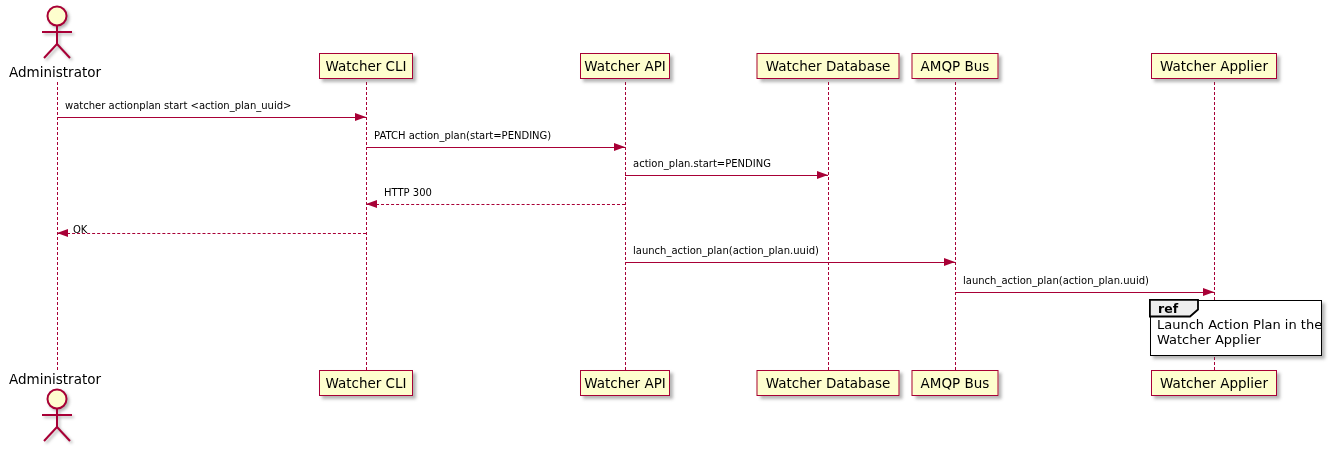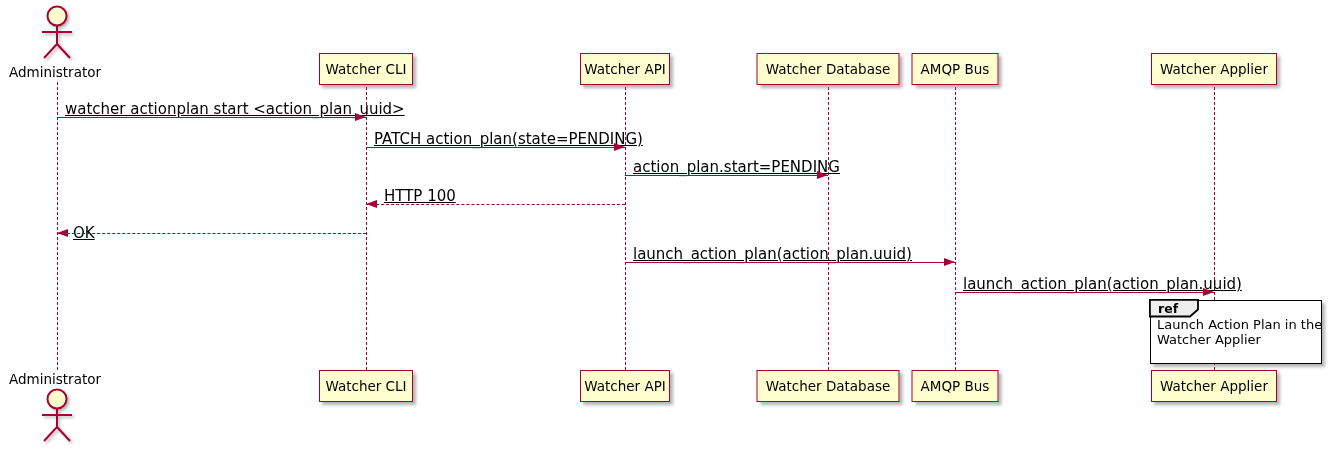--- a/index.html
+++ b/index.html
@@ -2,40 +2,40 @@
 <html><head>
 <meta charset="utf-8">
 <style>
   html,body { margin:0; padding:0; background:#ffffff; }
   body { font-family:"DejaVu Sans", sans-serif; color:#000; }
   .canvas { position:relative; width:1330px; height:456px; background:#fff; overflow:hidden; }
 
   .lifeline { position:absolute; top:82px; height:288px; width:0; border-left:1.2px dashed #A80036; }
 
   .pbox {
-    position:absolute; height:32px; box-sizing:border-box;
+    position:absolute; height:26px; box-sizing:border-box;
     background:#FEFECE; border:1.7px solid #A80036;
     box-shadow:3px 3px 3px rgba(90,90,90,0.45);
     display:flex; align-items:center; justify-content:center;
     font-size:13.5px; white-space:nowrap; transform:translateX(-50%);
   }
 
   .actor-label { position:absolute; transform:translateX(-50%); font-size:13.5px; white-space:nowrap; }
   .actor-svg { position:absolute; filter:drop-shadow(2px 2px 1.5px rgba(90,90,90,0.45)); }
 
-  .msg-label { position:absolute; font-size:15px; white-space:nowrap;text-decoration:underline; }
+  .msg-label { position:absolute; font-size:10px; white-space:nowrap; }
   .msg-line { position:absolute; height:0; }
   .msg-line.solid { border-top:1.4px solid #A80036; }
   .msg-line.dashed { border-top:1.2px dashed #A80036; }
   .arr { position:absolute; width:0; height:0; }
   .arr.right { border-top:4.5px solid transparent; border-bottom:4.5px solid transparent; border-left:11px solid #A80036; }
   .arr.left  { border-top:4.5px solid transparent; border-bottom:4.5px solid transparent; border-right:11px solid #A80036; }
 
   .ref-box {
-    position:absolute; left:1150px; top:300px; width:172px; height:64px; box-sizing:border-box;
+    position:absolute; left:1150px; top:300px; width:172px; height:56px; box-sizing:border-box;
     background:#ffffff; border:1.8px solid #000;
     box-shadow:3px 3px 3px rgba(90,90,90,0.45);
   }
   .ref-tab-svg { position:absolute; top:-1.8px; left:-1.8px; }
   .ref-tab-text { font-weight:bold; font-size:12.5px; font-family:"DejaVu Sans", sans-serif; }
   .ref-text { position:absolute; left:6px; top:16px; font-size:13px; line-height:15px; white-space:nowrap; }
 </style>
 </head>
 <body>
 
@@ -60,29 +60,29 @@
   <div class="pbox" style="left:366px;  top:53px; width:94px">Watcher CLI</div>
   <div class="pbox" style="left:625px;  top:53px; width:90px">Watcher API</div>
   <div class="pbox" style="left:828px;  top:53px; width:143px">Watcher Database</div>
   <div class="pbox" style="left:955px;  top:53px; width:87px">AMQP Bus</div>
   <div class="pbox" style="left:1214px; top:53px; width:126px">Watcher Applier</div>
 
   <div class="msg-label" style="left:65px; top:100px">watcher actionplan start &lt;action_plan_uuid&gt;</div>
   <div class="msg-line solid" style="left:57px; top:117px; width:309px"></div>
   <div class="arr right" style="left:355px; top:112.5px"></div>
 
-  <div class="msg-label" style="left:374px; top:130px">PATCH action_plan(state=PENDING)</div>
+  <div class="msg-label" style="left:374px; top:130px">PATCH action_plan(start=PENDING)</div>
   <div class="msg-line solid" style="left:366px; top:147px; width:259px"></div>
   <div class="arr right" style="left:614px; top:142.5px"></div>
 
   <div class="msg-label" style="left:633px; top:158px">action_plan.start=PENDING</div>
   <div class="msg-line solid" style="left:625px; top:175px; width:203px"></div>
   <div class="arr right" style="left:817px; top:170.5px"></div>
 
-  <div class="msg-label" style="left:384px; top:187px">HTTP 100</div>
+  <div class="msg-label" style="left:384px; top:187px">HTTP 300</div>
   <div class="msg-line dashed" style="left:366px; top:204px; width:259px"></div>
   <div class="arr left" style="left:366px; top:199.5px"></div>
 
   <div class="msg-label" style="left:73px; top:224px">OK</div>
   <div class="msg-line dashed" style="left:57px; top:233px; width:309px"></div>
   <div class="arr left" style="left:57px; top:228.5px"></div>
 
   <div class="msg-label" style="left:633px; top:245px">launch_action_plan(action_plan.uuid)</div>
   <div class="msg-line solid" style="left:625px; top:262px; width:330px"></div>
   <div class="arr right" style="left:944px; top:257.5px"></div>

